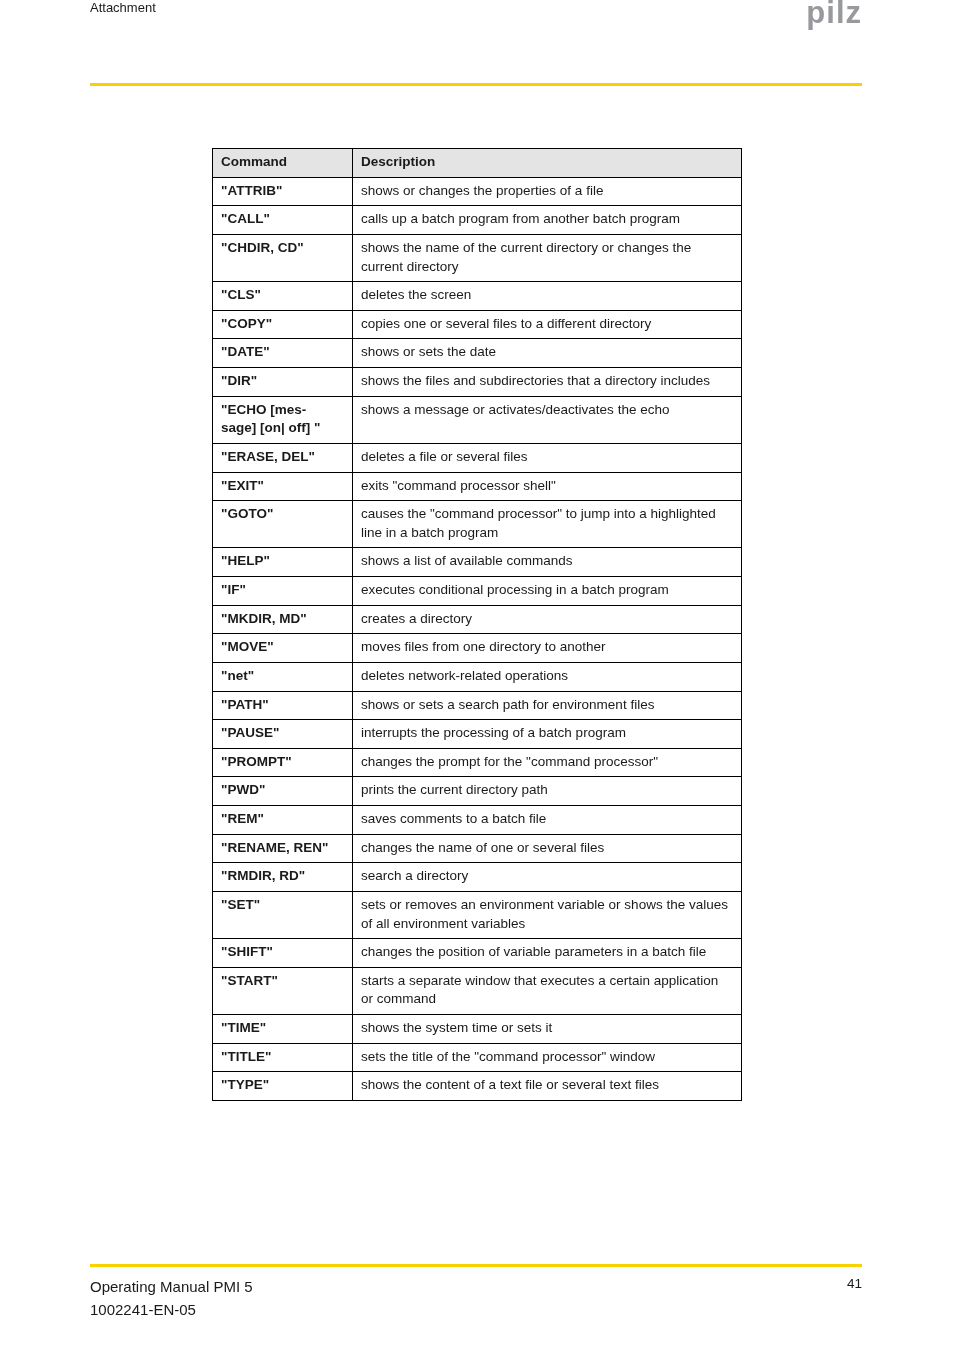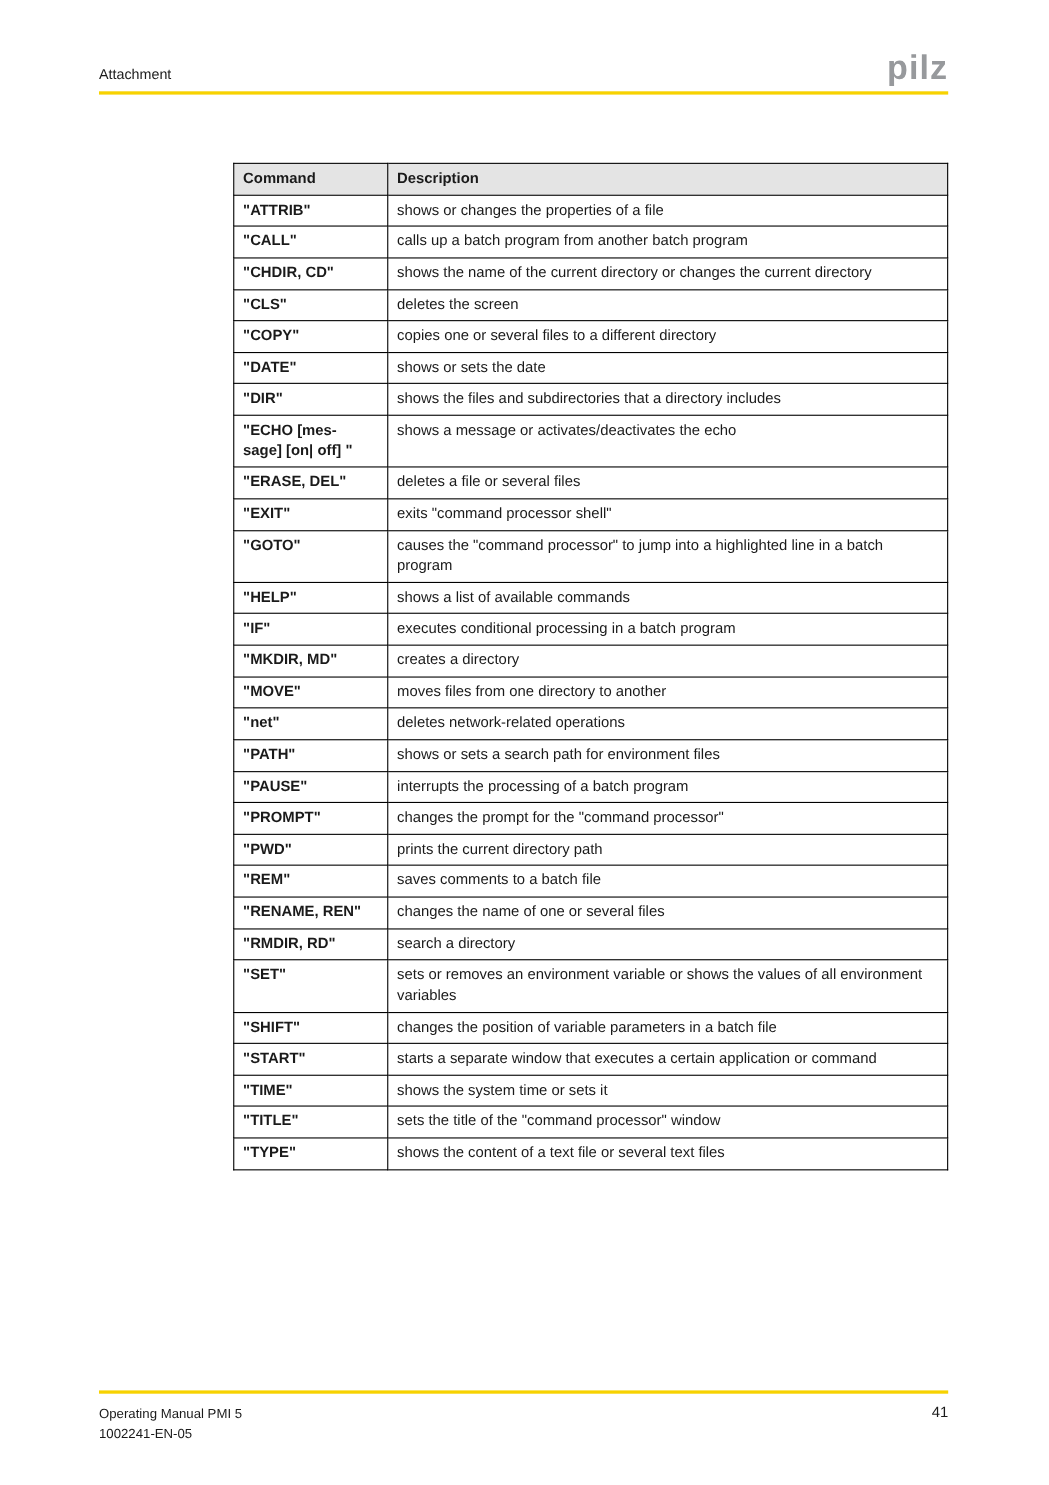--- a/index.html
+++ b/index.html
@@ -14,34 +14,34 @@
   .page{
     position:relative;
     width:954px;height:1350px;
     background:#fff;
     overflow:hidden;
   }
   
   .header{
     position:absolute;left:90px;top:0;
     width:772px;height:86px;
-    display:flex;justify-content:space-between;align-items:flex-end;
+    display:flex;justify-content:space-between;align-items:flex-start;
     padding-bottom:8px;
     border-bottom:3px solid var(--accent-yellow);
   }
   .section-label{font-size:13px;color:var(--text);}
   .logo{
     font-size:31px;font-weight:700;letter-spacing:1px;
     color:var(--logo-gray);line-height:0.85;
   }
   
   .content{position:absolute;left:212px;top:148px;width:650px;}
   .table-title{font-size:13.5px;font-weight:700;margin-bottom:13px;}
   table.shell{
-    width:650px;border-collapse:collapse;
+    width:530px;border-collapse:collapse;
     font-size:13.5px;line-height:1.38;
     border:1px solid #000;
   }
   table.shell th, table.shell td{
     border:1px solid #000;
     text-align:left;vertical-align:top;
     padding:4px 8px 5px 8px;
   }
   table.shell th{
     background:var(--table-header-bg);
@@ -50,21 +50,21 @@
   table.shell .cmd{
     width:140px;font-weight:700;white-space:pre-wrap;
   }
   
   .footer{
     position:absolute;left:90px;top:1264px;width:772px;
     border-top:3px solid var(--accent-yellow);
     padding-top:9px;
     display:flex;justify-content:space-between;align-items:flex-start;
   }
-  .footer-left{font-size:12px;line-height:1.5;color:var(--text);}
+  .footer-left{font-size:15px;line-height:1.5;color:var(--text);}
   .page-number{font-size:13.5px;color:var(--text);}
 </style>
 </head>
 <body>
 
 <div class="page">
 
   <div class="header">
     <span class="section-label">Attachment</span>
     <span class="logo">pilz</span>

